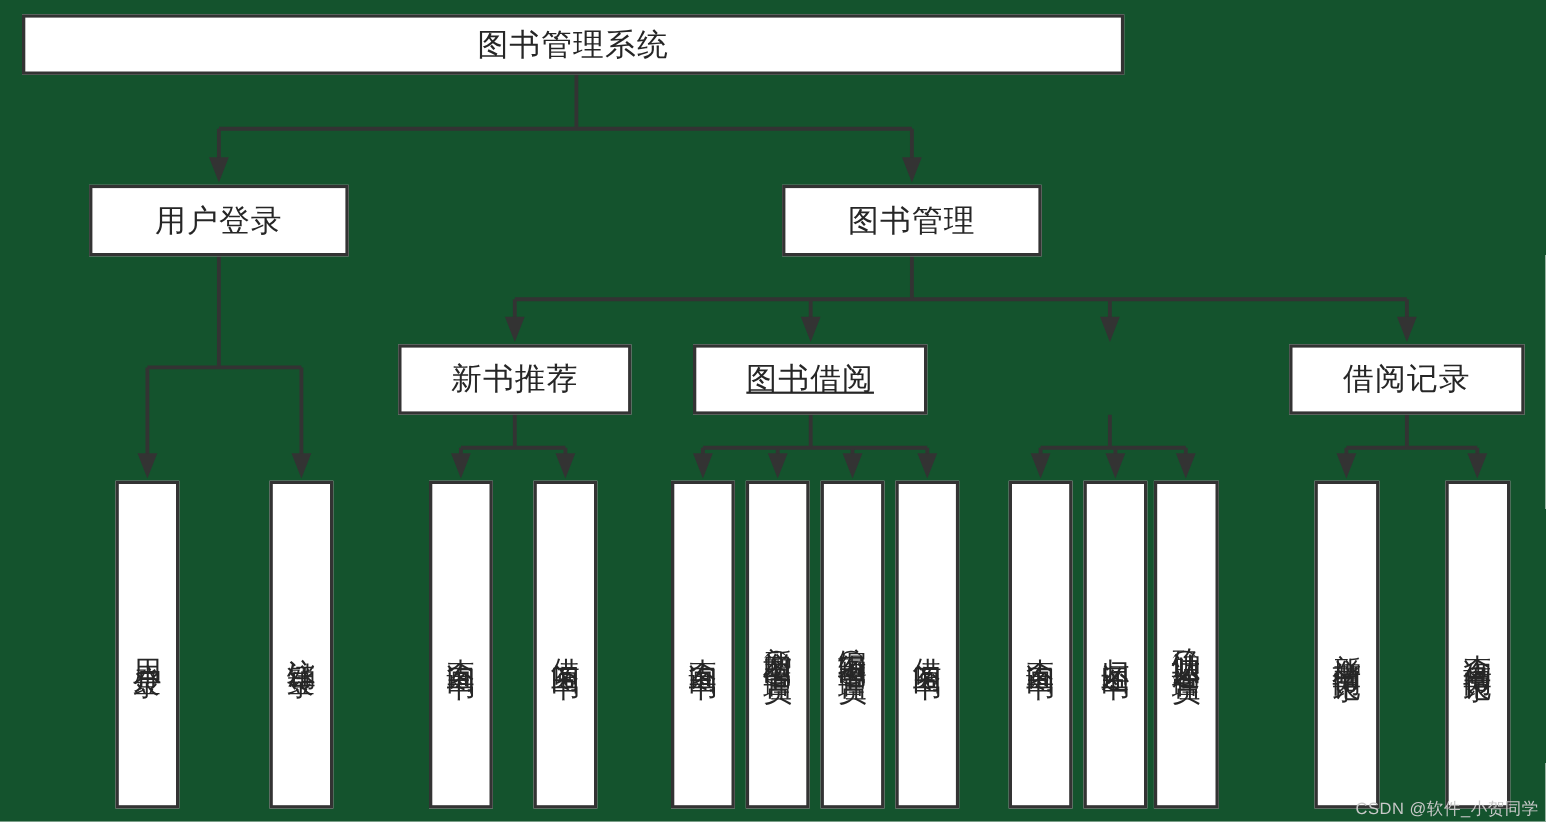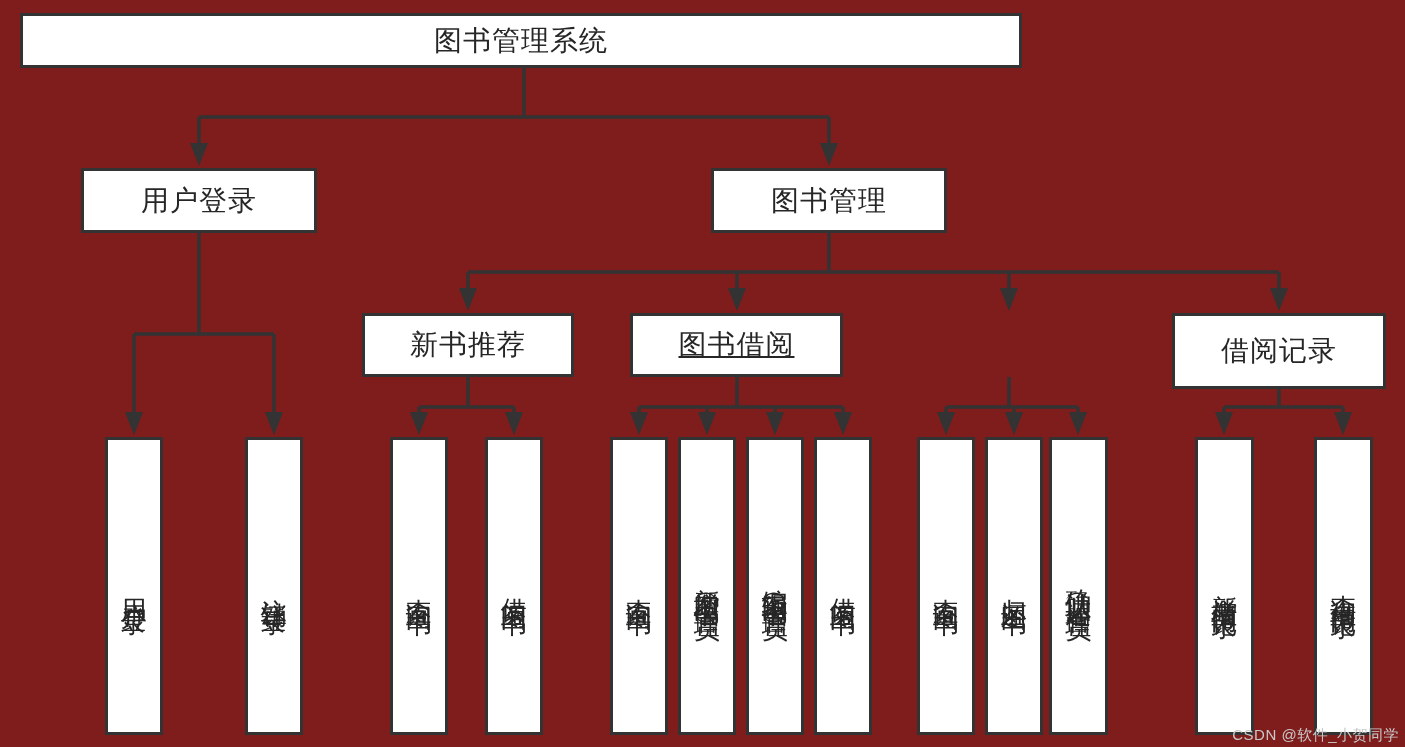--- a/index.html
+++ b/index.html
@@ -5,21 +5,21 @@
   html, body {
     margin: 0;
     padding: 0;
     background: #ffffff;
     font-family: "Liberation Sans", sans-serif;
   }
   #canvas {
     position: relative;
     width: 1405px;
     height: 747px;
-    background: #7f1d1d;
+    background: #14532d;
     overflow: hidden;
   }
   #connectors {
     position: absolute;
     left: 0;
     top: 0;
     width: 1405px;
     height: 747px;
   }
   .node {
@@ -110,21 +110,21 @@
     </g>
   </svg>
 
   <div class="node" style="left:20px; top:13px; width:1002px; height:55px;">图书管理系统</div>
 
   <div class="node" style="left:81px; top:168px; width:236px; height:65px;">用户登录</div>
   <div class="node" style="left:711px; top:168px; width:236px; height:65px;">图书管理</div>
 
   <div class="node" style="left:362px; top:313px; width:212px; height:64px;">新书推荐</div>
   <div class="node" style="left:630px; top:313px; width:213px; height:64px;text-decoration:underline;">图书借阅</div>
-  <div class="node" style="left:1172px; top:313px; width:214px; height:76px;">借阅记录</div>
+  <div class="node" style="left:1172px; top:313px; width:214px; height:64px;">借阅记录</div>
 
   <div class="leaf" style="left:105px; top:437px; width:58px; height:298px;">
     <span class="vtext">用户登录</span>
   </div>
   <div class="leaf" style="left:245px; top:437px; width:58px; height:298px;">
     <span class="vtext">注销登录</span>
   </div>
 
   <div class="leaf" style="left:390px; top:437px; width:58px; height:298px;">
     <span class="vtext">查询图书</span>

